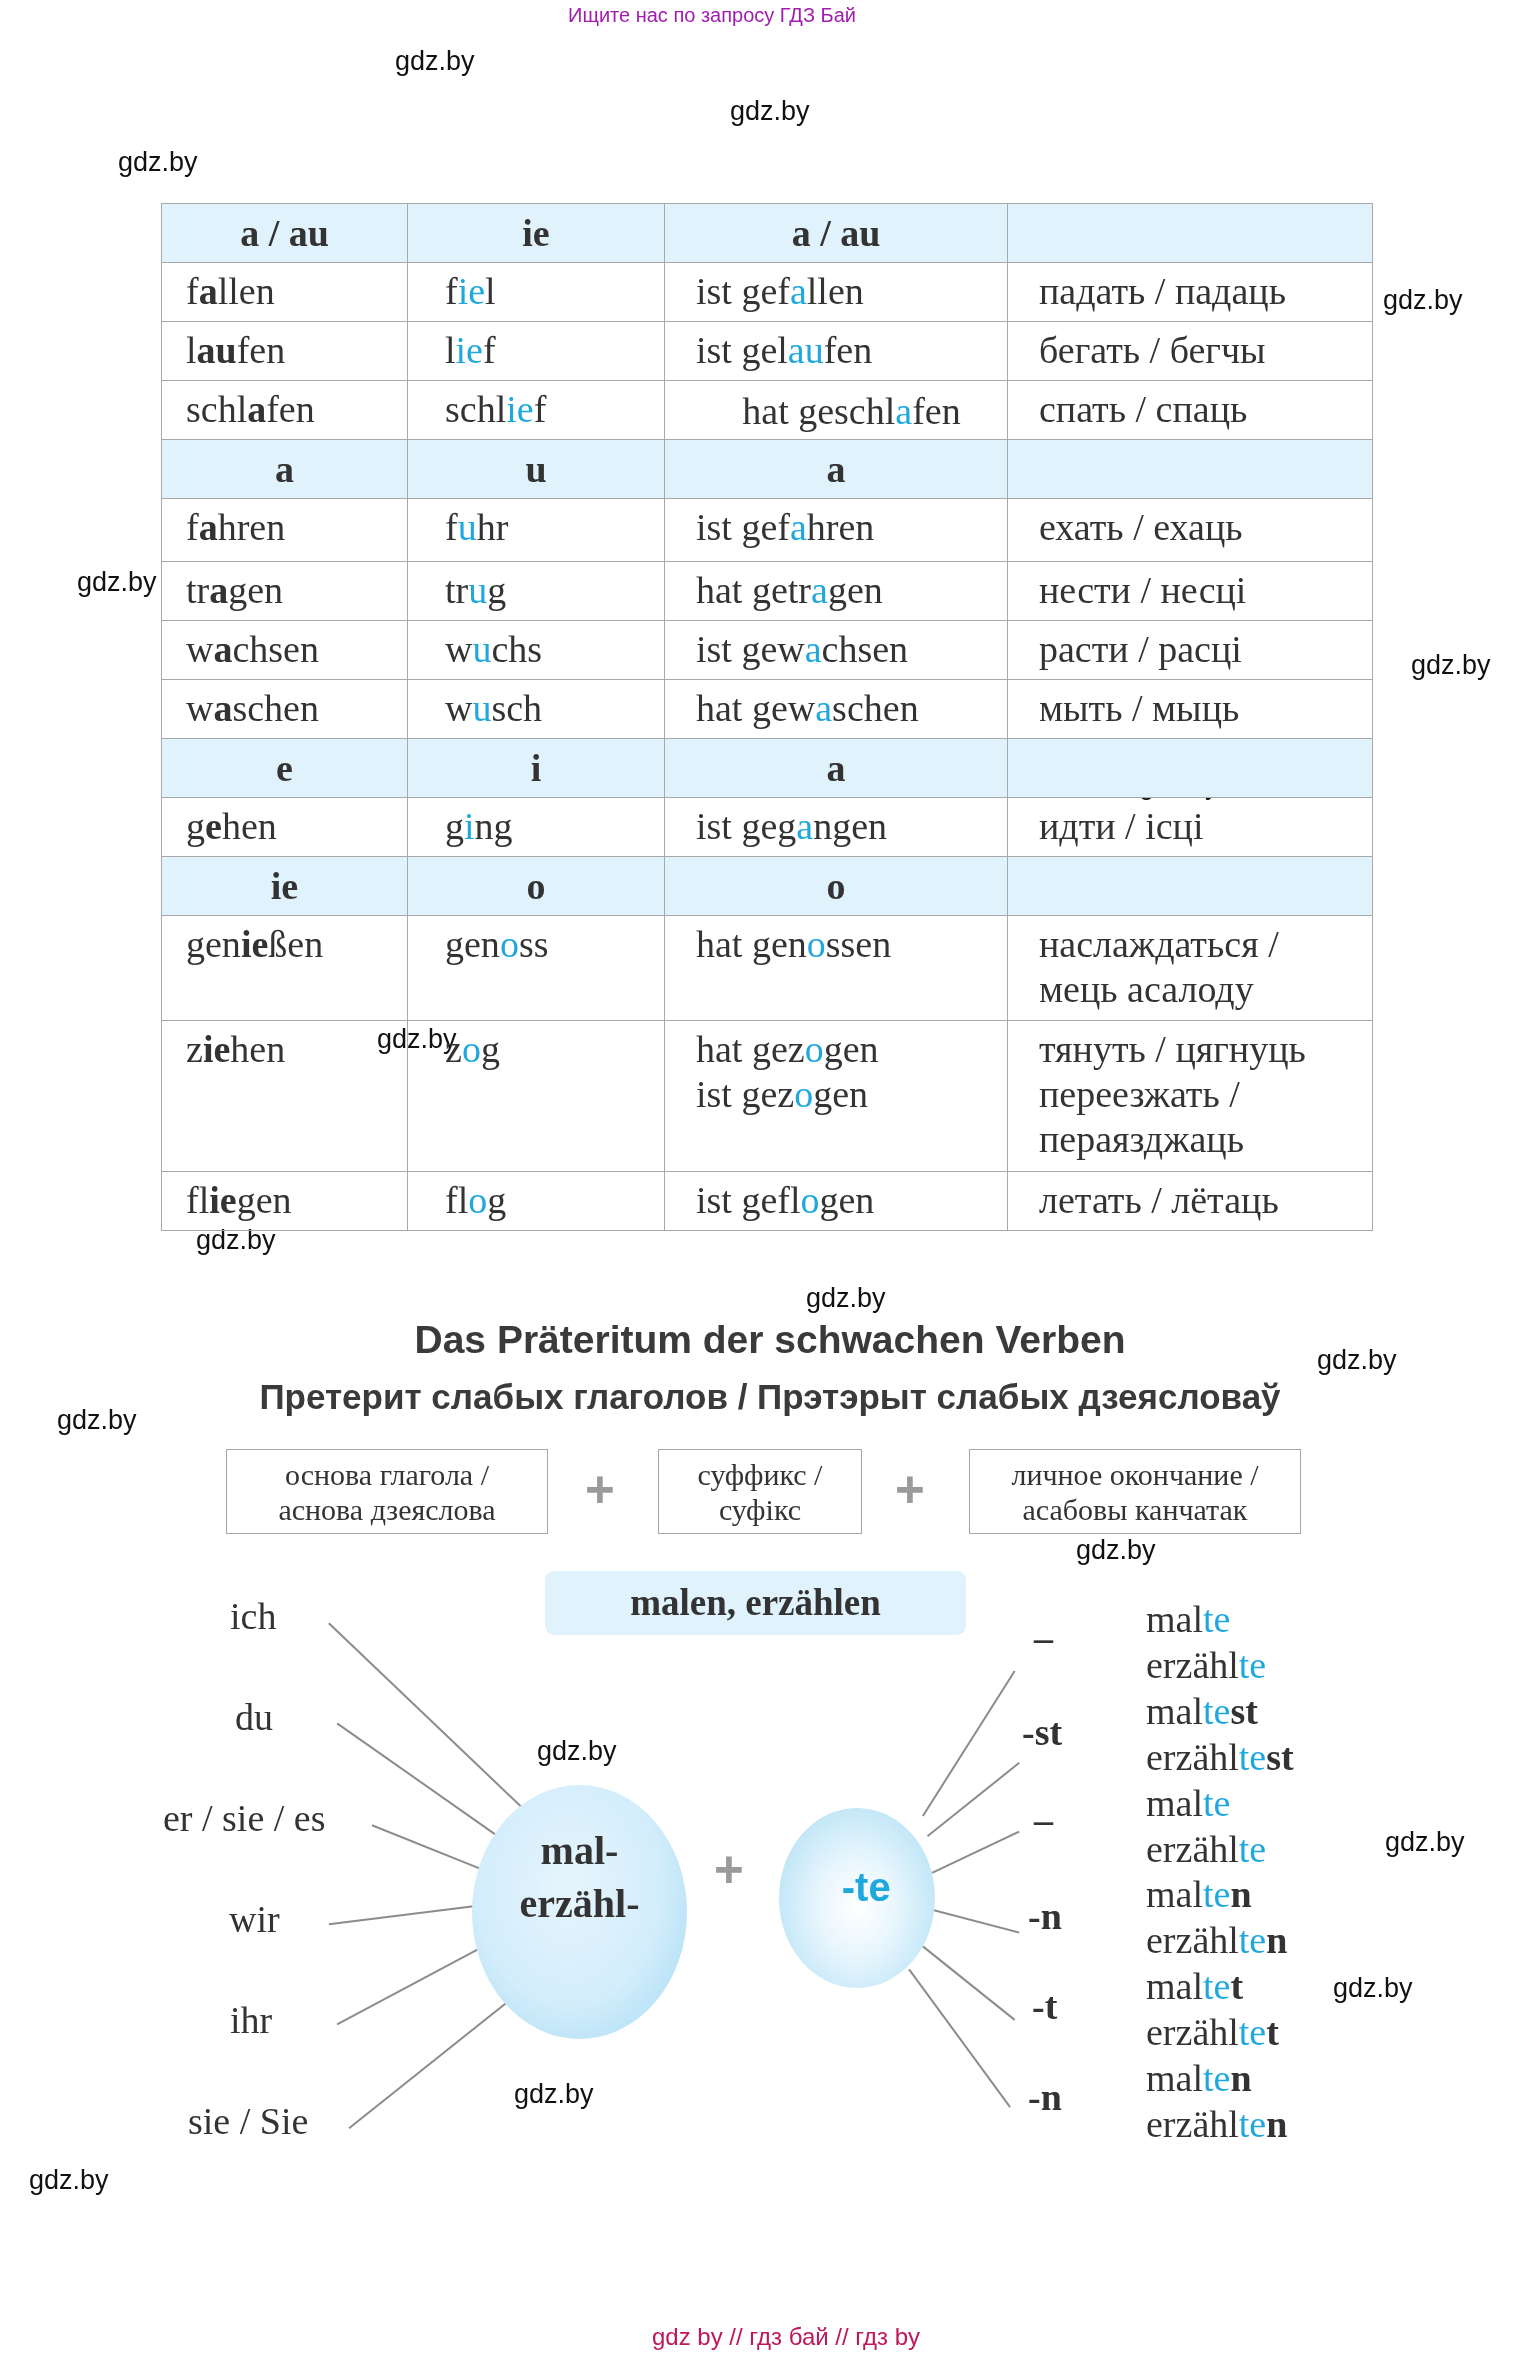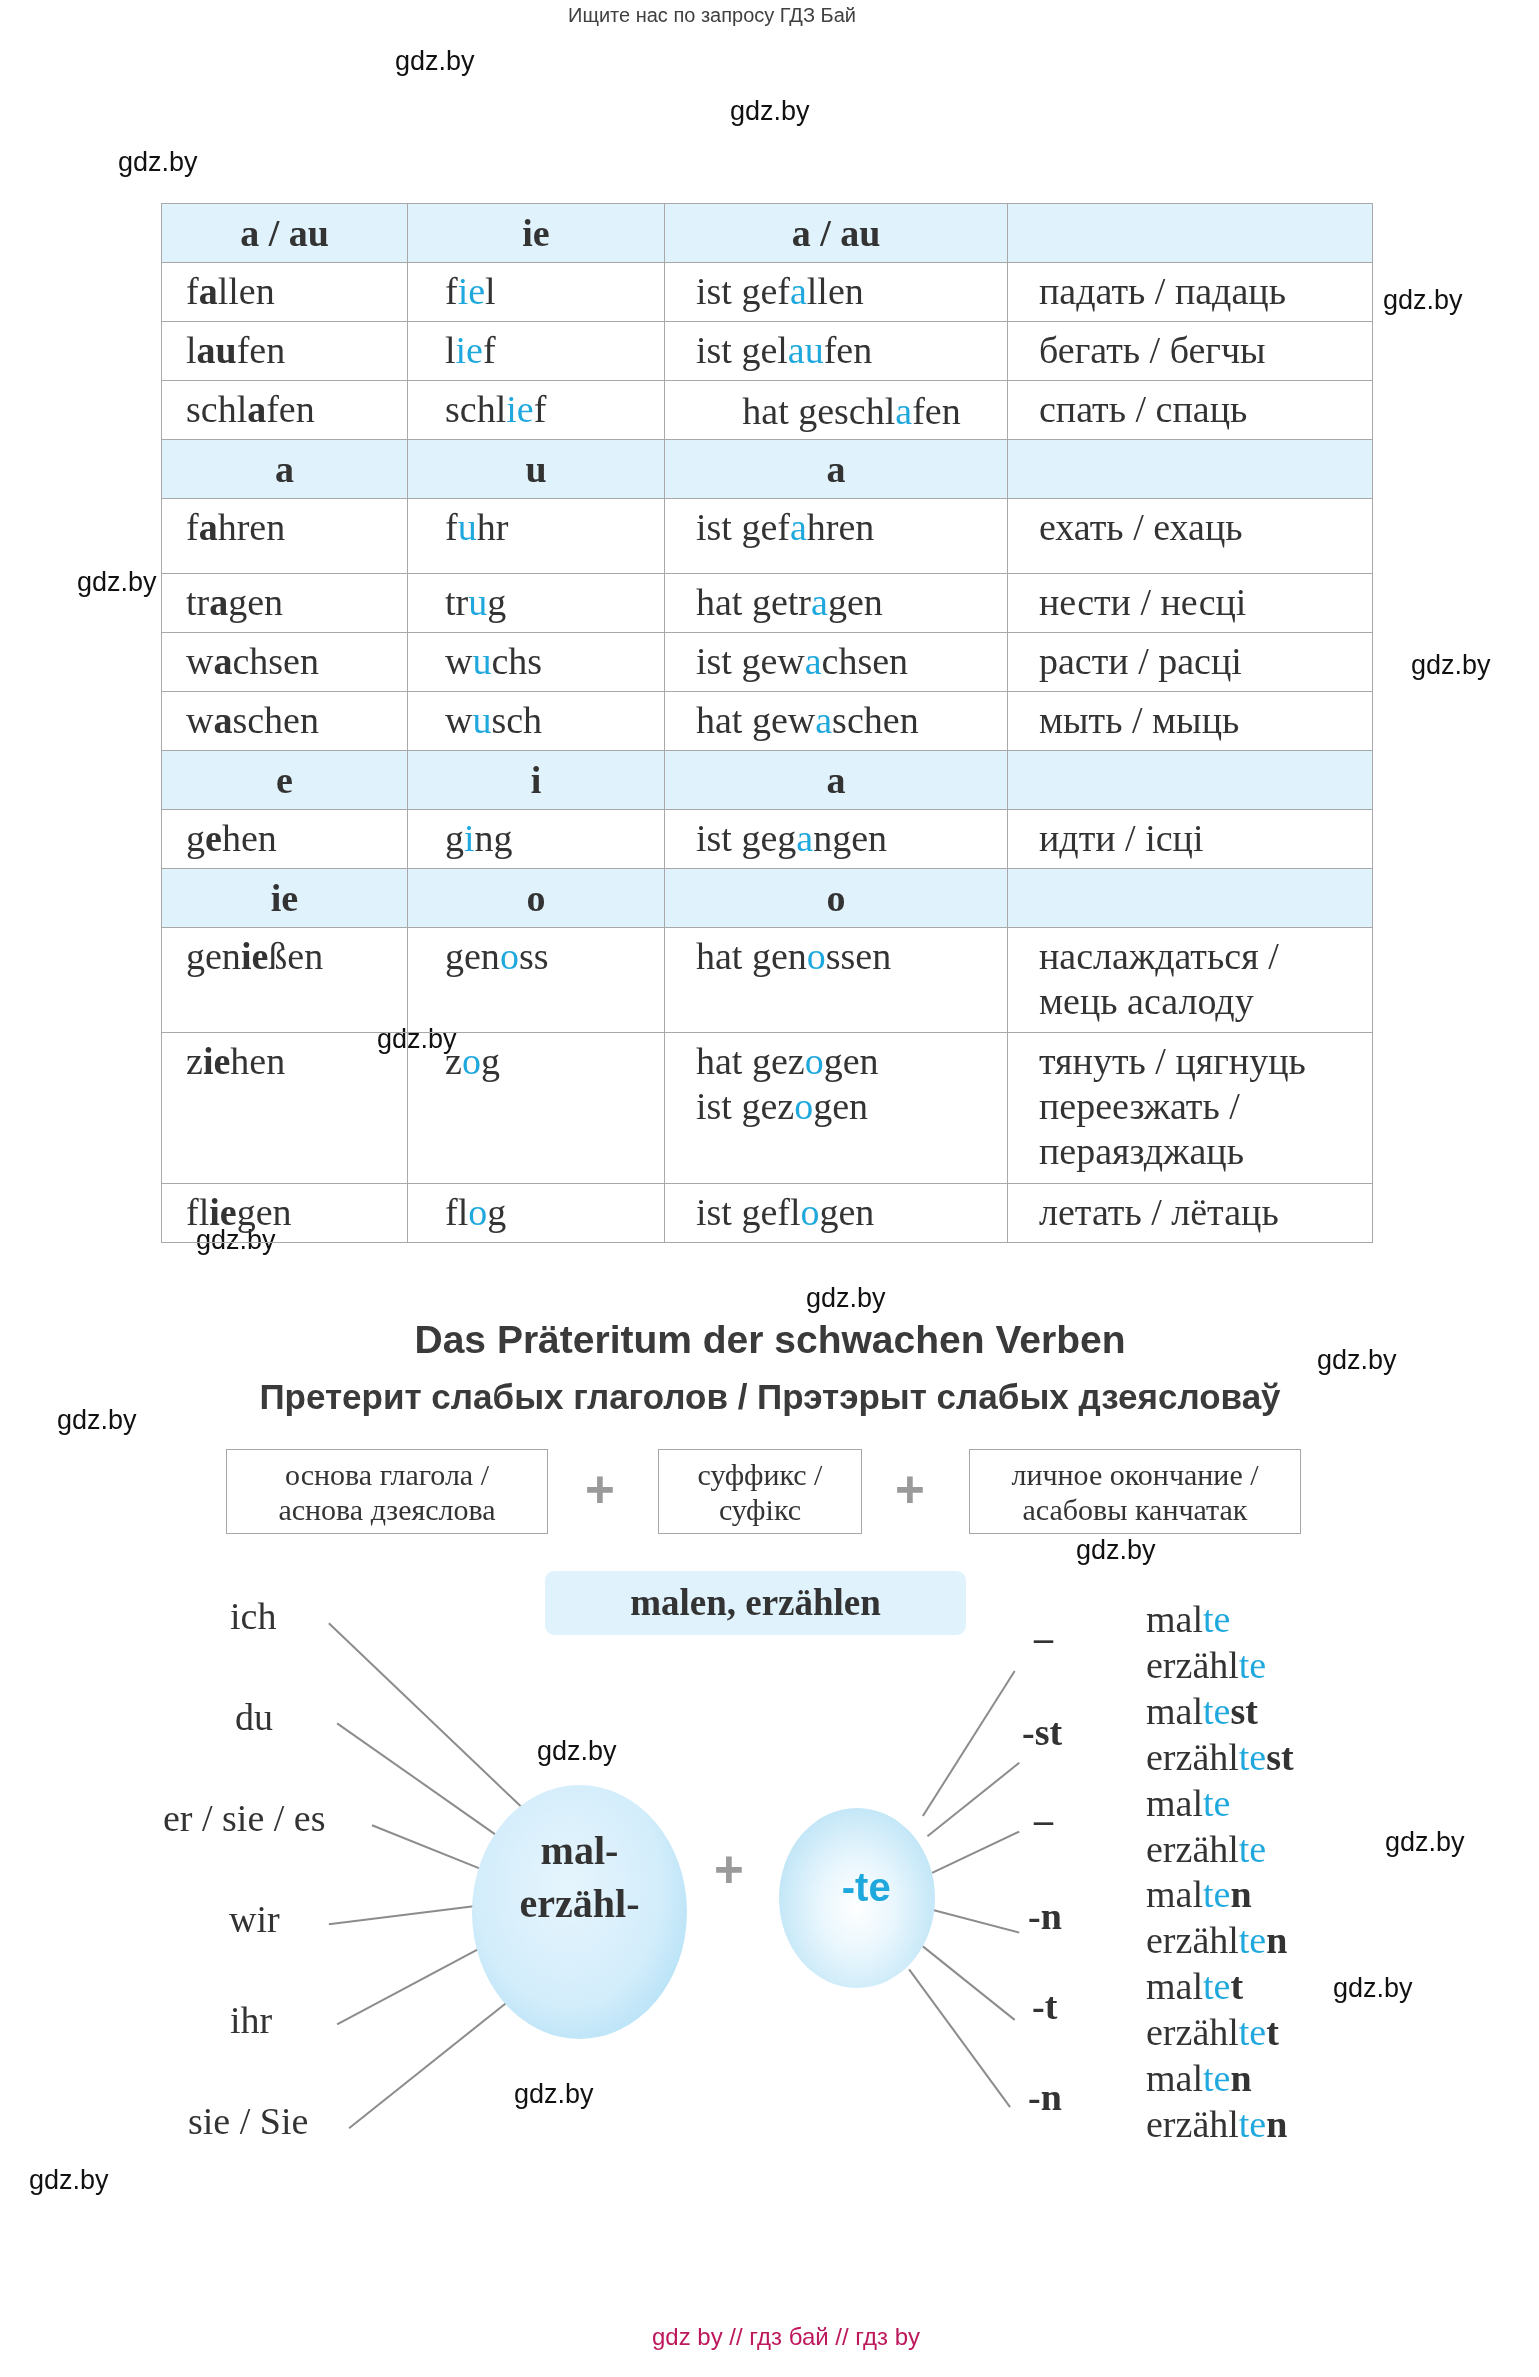--- a/index.html
+++ b/index.html
@@ -1,20 +1,20 @@
 <!DOCTYPE html>
 <html style="font-size:14.7px"><head>
 <meta charset="utf-8">
 <style>
   html, body { margin:0; padding:0; background:#ffffff; }
   body { width:1540px; height:2377px; position:relative; overflow:hidden;
          font-family:"DejaVu Serif", serif; color:#333333; }
   .wm { position:absolute; font-family:"Liberation Sans", sans-serif; font-size:27px; color:#111; white-space:nowrap; }
   .topnote { position:absolute; top:3.7px; left:0; width:1424px; text-align:center;
-             font-family:"Liberation Sans", sans-serif; font-size:20px; color:#404040; }
+             font-family:"Liberation Sans", sans-serif; font-size:20px; color:#a21caf; }
   .footer { position:absolute; top:2323px; left:0; width:1540px; text-align:center;
             font-family:"Liberation Sans", sans-serif; font-size:24px; color:#be185d;margin-left:16px; }
   
   .vt { position:absolute; left:161px; top:203px; width:1212px; border-collapse:collapse; table-layout:fixed; }
   .vt td { border:1.8px solid #a8a8a8; padding:0 0 0 24px; vertical-align:top;
            font-family:"Liberation Serif", serif; font-size:38px; color:#333; line-height:45px; }
   .vt tr.hdr td { background:#e0f2fc; text-align:center; padding:0; font-weight:bold; vertical-align:middle; }
   .vt td.c2 { padding-left:37px; }
   .vt td.c3 { padding-left:31px; }
   .vt td.c4 { padding-left:31px; }
@@ -105,21 +105,21 @@
         <td class="c4" style="padding-top: 6.4px;">
           <div>спать / спаць</div>
         </td>
       </tr>
       <tr class="hdr" style="height: 59px;">
         <td>a</td>
         <td>u</td>
         <td>a</td>
         <td></td>
       </tr>
-      <tr style="height: 75px;">
+      <tr style="height: 63px;">
         <td style="padding-top: 6.4px;"><span><span>f</span><span class="bd">a</span><span>hren</span></span></td>
         <td class="c2" style="padding-top: 6.4px;"><span><span>f</span><span class="hl">u</span><span>hr</span></span></td>
         <td class="c3" style="padding-top: 6.4px;"><span><span>ist gef</span><span class="hl">a</span><span>hren</span></span></td>
         <td class="c4" style="padding-top: 6.4px;">
           <div>ехать / ехаць</div>
         </td>
       </tr>
       <tr style="height: 59px;">
         <td style="padding-top: 6.4px;"><span><span>tr</span><span class="bd">a</span><span>gen</span></span></td>
         <td class="c2" style="padding-top: 6.4px;"><span><span>tr</span><span class="hl">u</span><span>g</span></span></td>

